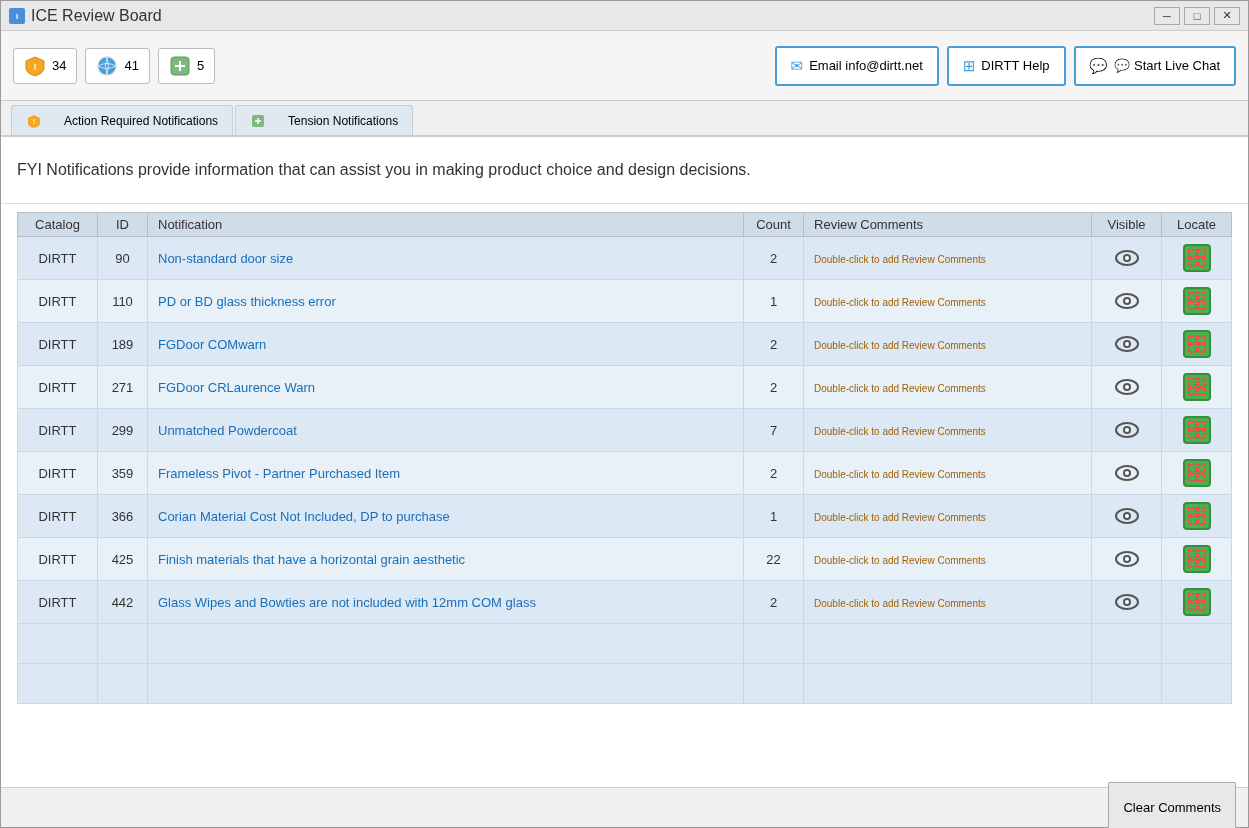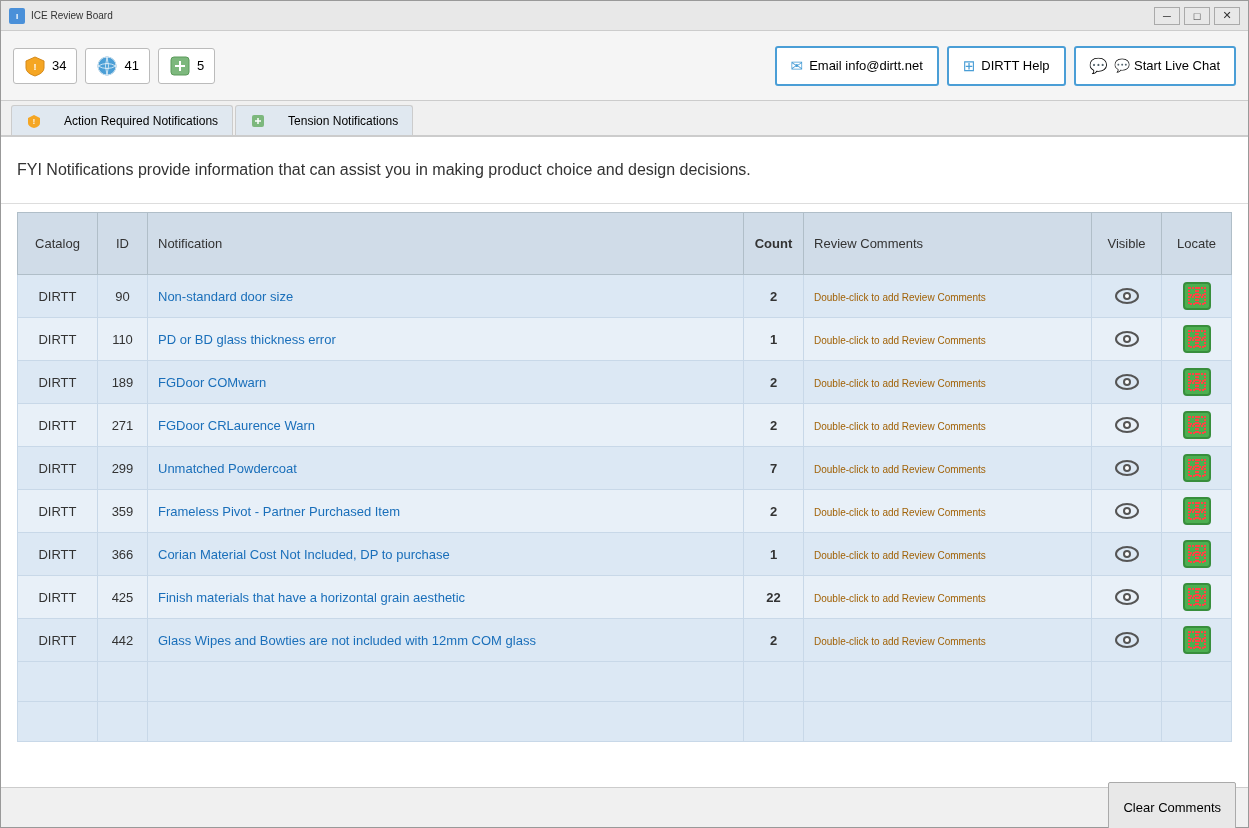--- a/index.html
+++ b/index.html
@@ -36,21 +36,21 @@
       border-radius: 2px;
       display: flex;
       align-items: center;
       justify-content: center;
       color: white;
       font-size: 9px;
       font-weight: bold;
     }
     .title-bar-title {
       flex: 1;
-      font-size: 10px;
+      font-size: 16px;
       color: #333;
     }
     .title-bar-controls {
       display: flex;
       gap: 4px;
     }
     .title-bar-btn {
       width: 26px;
       height: 18px;
       border: 1px solid #aaa;
@@ -172,21 +172,21 @@
     }
     table {
       width: 100%;
       border-collapse: collapse;
       font-size: 13px;
     }
     thead tr {
       background: #d0dce8;
     }
     th {
-      padding: 23px 10px;
+      padding: 4px 10px;
       text-align: left;
       border: 1px solid #b0bec8;
       font-weight: normal;
       color: #333;
       white-space: nowrap;
     }
     td {
       padding: 7px 10px;
       border: 1px solid #c8d8e8;
       color: #333;
@@ -227,21 +227,21 @@
       background: #4caf50;
       border-radius: 4px;
       display: flex;
       align-items: center;
       justify-content: center;
       border: 2px solid #388e3c;
     }
     .col-catalog { width: 80px; text-align: center; }
     .col-id { width: 50px; text-align: center; }
     .col-notification { }
-    .col-count { width: 60px; text-align: center; font-weight: bold; }
+    .col-count { width: 60px; text-align: center; }
     .col-review { }
     .col-visible { width: 70px; text-align: center; }
     .col-locate { width: 70px; text-align: center; }
 
     .footer-bar {
       height: 40px;
       background: #f0f0f0;
       border-top: 1px solid #ccc;
       display: flex;
       align-items: center;

